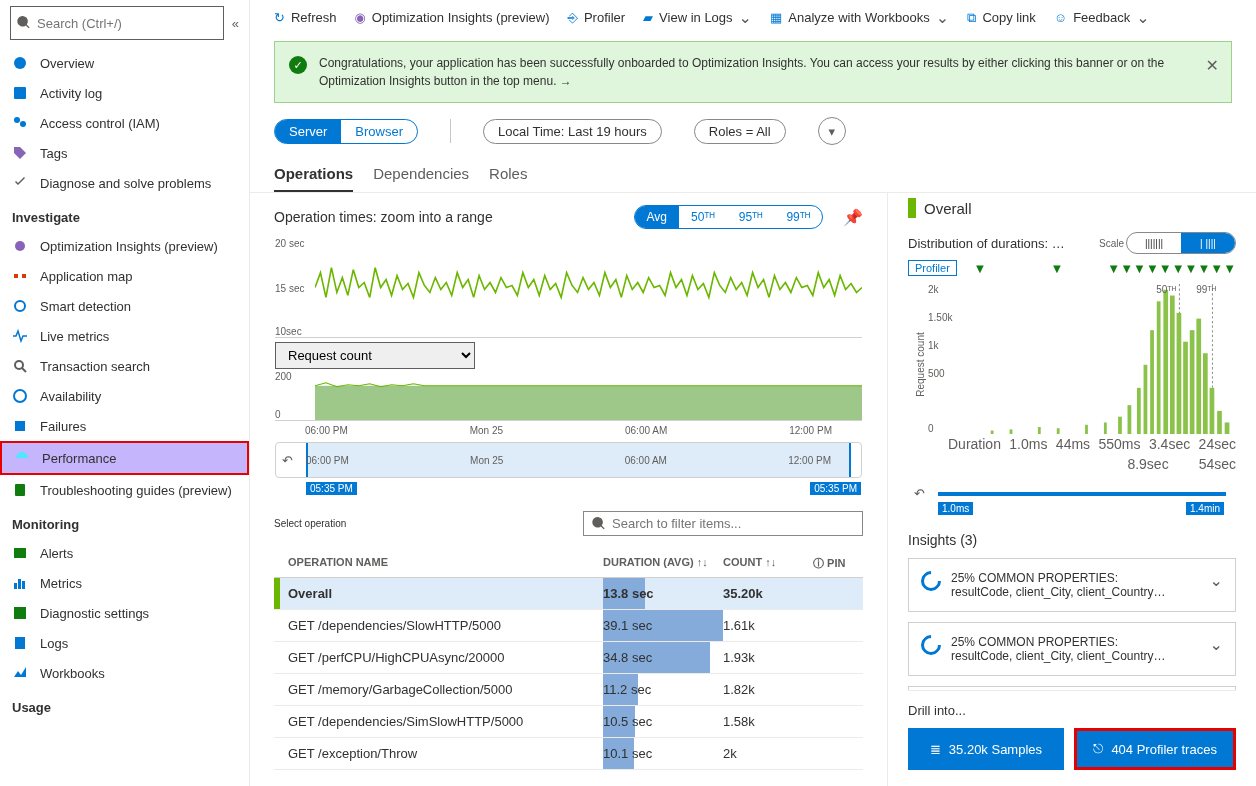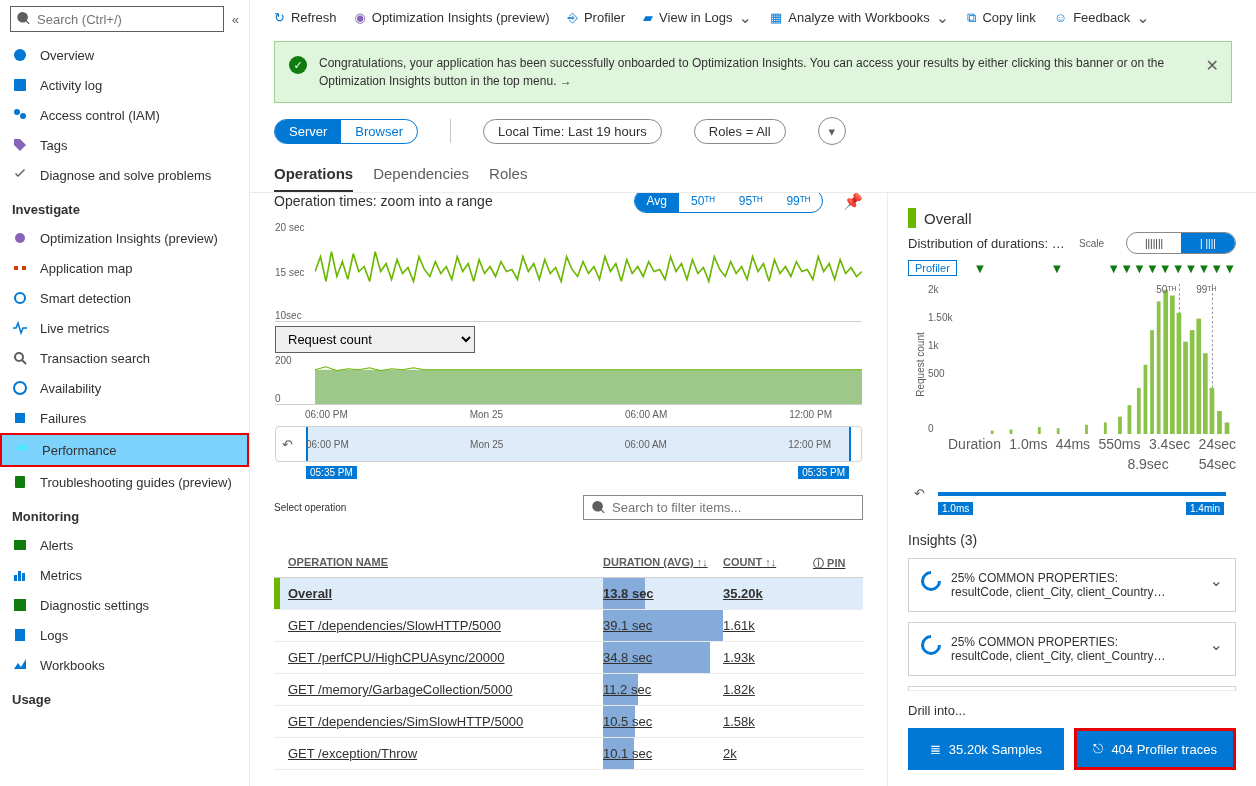--- a/index.html
+++ b/index.html
@@ -1,27 +1,27 @@
 <!DOCTYPE html>
 <html><head>
 <meta charset="utf-8">
 <style>
 * { box-sizing: border-box; margin: 0; padding: 0; }
 body { font-family: 'Segoe UI', Arial, sans-serif; font-size: 13px; color: #323130; background: #fff; width: 1256px; height: 786px; overflow: hidden; }
 .app { display: flex; height: 100%; }
 .sidebar { width: 250px; border-right: 1px solid #edebe9; overflow-y: auto; padding-top: 6px; flex-shrink: 0; }
 .search-wrap { padding: 0 10px 8px; display: flex; align-items: center; }
-.search-box { flex: 1; display: flex; align-items: center; border: 1px solid #605e5c; height: 26px; padding: 0 6px; }
+.search-box { flex: 1; display: flex; align-items: center; border: 1px solid #605e5c; height: 34px; padding: 0 6px; }
 .search-box svg { width: 14px; height: 14px; margin-right: 6px; fill: #605e5c; }
 .search-box input { border: none; outline: none; font-size: 13px; flex: 1; color: #605e5c; }
 .collapse-btn { margin-left: 8px; color: #605e5c; }
 .nav-item { display: flex; align-items: center; padding: 7px 12px; cursor: pointer; font-size: 13px; }
 .nav-item .icon { width: 16px; height: 16px; margin-right: 12px; display: flex; align-items: center; justify-content: center; font-size: 14px; }
 .nav-section { padding: 12px 12px 6px; font-size: 13px; font-weight: 600; color: #323130; }
-.nav-item.highlighted { background: #7dd3fc; border: 2px solid #e60000; }
+.nav-item.highlighted { background: #c4b5fd; border: 2px solid #e60000; }
 .main { flex: 1; display: flex; flex-direction: column; overflow: hidden; }
 .toolbar { display: flex; align-items: center; padding: 8px 24px; gap: 18px; font-size: 13px; }
 .tb-btn { display: flex; align-items: center; gap: 6px; cursor: pointer; color: #323130; }
 .tb-btn .micon { color: #0078d4; }
 .banner { margin: 6px 24px 14px; background: #dff6dd; border: 1px solid #a0d18c; padding: 12px 40px 12px 44px; position: relative; font-size: 12px; line-height: 1.5; }
 .banner .check { position: absolute; left: 14px; top: 14px; width: 18px; height: 18px; border-radius: 50%; background: #107c10; display: flex; align-items: center; justify-content: center; color: #fff; font-size: 11px; }
 .banner .close { position: absolute; right: 12px; top: 12px; font-size: 16px; color: #605e5c; cursor: pointer; }
 .filters { display: flex; align-items: center; padding: 0 24px 14px; gap: 32px; }
 .toggle-pill { border: 1px solid #0078d4; border-radius: 14px; display: flex; overflow: hidden; }
 .toggle-pill span { padding: 4px 14px; font-size: 13px; cursor: pointer; }
@@ -43,42 +43,42 @@
 .percentile-pill .active { background: #0078d4; color: #fff; }
 .chart-area { border: 1px solid transparent; margin-bottom: 6px; }
 .line-chart { height: 100px; position: relative; border-bottom: 1px solid #d2d0ce; }
 .ylabel { position: absolute; font-size: 10px; color: #605e5c; }
 .req-select { margin-top: 4px; }
 .req-select select { border: 1px solid #605e5c; padding: 4px 8px; font-size: 13px; width: 200px; }
 .area-chart { height: 50px; position: relative; border-bottom: 1px solid #d2d0ce; margin-top: 2px; }
 .time-axis { display: flex; justify-content: space-between; font-size: 10px; color: #605e5c; padding: 4px 30px; }
 .brush-track { height: 36px; position: relative; border: 1px solid #d2d0ce; border-radius: 4px; margin-top: 2px; display: flex; align-items: center; }
 .brush-full { position: absolute; left: 30px; right: 10px; top: 0; bottom: 0; background: #deecf9; border-left: 2px solid #0078d4; border-right: 2px solid #0078d4; }
-.brush-labels { position: absolute; bottom: -18px; left: 0; right: 12px; display: flex; justify-content: space-between; font-size: 10px; }
+.brush-labels { position: absolute; bottom: -18px; left: 0; right: 0; display: flex; justify-content: space-between; font-size: 10px; }
 .brush-labels span { background: #0078d4; color: #fff; padding: 1px 4px; }
 .ops-header { display: flex; align-items: center; justify-content: space-between; margin-top: 32px; }
 .ops-title { font-size: 10px; }
 .filter-input { display: flex; align-items: center; border: 1px solid #8a8886; padding: 4px 8px; width: 280px; }
 .filter-input svg { width: 14px; height: 14px; margin-right: 6px; fill: #605e5c; }
 .filter-input input { border: none; outline: none; font-size: 13px; flex: 1; }
-.ops-table { margin-top: 30px; text-decoration: underline; }
+.ops-table { margin-top: 14px; }
 .table-head { display: flex; font-size: 11px; font-weight: 600; color: #605e5c; padding: 6px 0; border-bottom: 1px solid #d2d0ce; }
 .col-name { flex: 1; padding-left: 14px; }
 .col-dur { width: 120px; }
 .col-count { width: 90px; }
 .col-pin { width: 50px; }
 .table-row { display: flex; align-items: center; padding: 8px 0; border-bottom: 1px solid #edebe9; font-size: 13px; position: relative; cursor: pointer; }
 .table-row.overall { background: #deecf9; font-weight: 600; }
 .table-row.overall::before { content:''; position:absolute; left:0; top:0; bottom:0; width:6px; background:#6bb700; }
 .dur-cell { position: relative; width: 120px; }
 .dur-bar { position: absolute; left: 0; top: -8px; bottom: -8px; background: #84abda; }
 .dur-text { position: relative; }
 .overall-section h4 { display: flex; align-items: center; font-size: 15px; font-weight: 400; }
 .overall-section h4::before { content:''; width: 8px; height: 20px; background: #6bb700; margin-right: 8px; }
-.dist-row { display: flex; align-items: center; justify-content: space-between; margin-top: 4px; font-size: 13px; }
+.dist-row { display: flex; align-items: center; justify-content: space-between; margin-top: 14px; font-size: 13px; }
 .scale-pill { border: 1px solid #8a8886; border-radius: 14px; display: flex; overflow: hidden; width: 110px; height: 22px; }
 .scale-pill span { flex: 1; display: flex; align-items: center; justify-content: center; font-size: 10px; }
 .scale-pill .active { background: #0078d4; color: #fff; }
 .hist-area { margin-top: 8px; position: relative; height: 150px; }
 .hist-svg { width: 100%; height: 100%; }
 .hist-axis { display: flex; justify-content: space-between; font-size: 14px; color: #605e5c; padding: 2px 0; }
 .dur-range { display: flex; align-items: center; margin-top: 10px; position: relative; height: 30px; }
 .range-track { position: absolute; left: 30px; right: 10px; height: 4px; background: #d2d0ce; top: 8px; }
 .range-fill { position: absolute; left: 30px; right: 10px; height: 4px; background: #0078d4; top: 8px; }
 .range-badge { position: absolute; background: #0078d4; color: #fff; font-size: 10px; padding: 1px 4px; top: 18px; }
@@ -459,21 +459,21 @@
               </div>
             </div>
         </div>
       </div>
 
       <div class="right-content">
         <div class="overall-section">
           <h4>Overall</h4>
           <div class="dist-row">
             <span>Distribution of durations: …</span>
-            <span style="display:flex;align-items:center;gap:22px;">
+            <span style="display:flex;align-items:center;gap:2px;">
               <span class="sep-note">Scale</span>
               <span class="scale-pill">
                 <span>|||||||</span>
                 <span class="active">| ||||</span>
               </span>
             </span>
           </div>
           <div style="display:flex;justify-content:space-between;align-items:center;margin-top:6px">
             <span style="font-size:11px;color:#0078d4;border:1px solid #0078d4;padding:1px 6px;">Profiler</span>
             <span style="display:flex;gap:2px">

